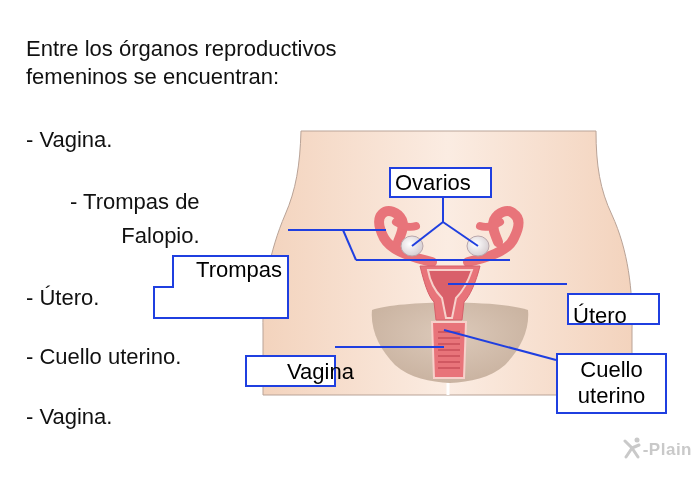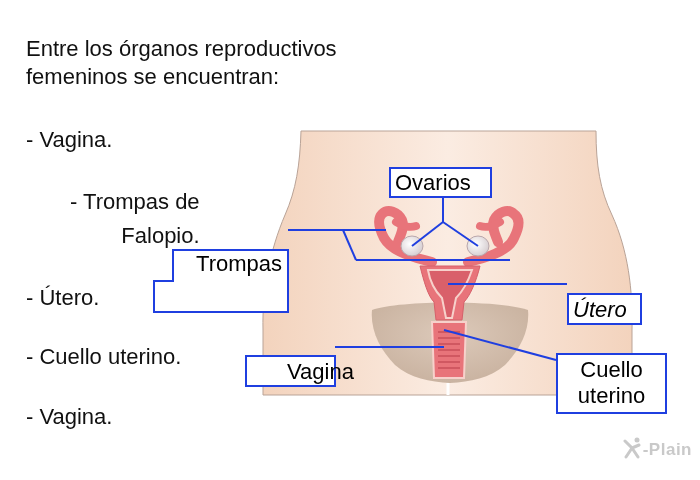--- a/index.html
+++ b/index.html
@@ -102,28 +102,28 @@
     <line x1="335" y1="347" x2="444" y2="347"></line>
 
     <line x1="444" y1="330" x2="556" y2="360"></line>
   </g>
 </svg>
 
 <div class="label-box" style="left:389px; top:142px; width:103px; height:31px; padding-top:1px;">
   <span>Ovarios</span>
 </div>
 
-<div class="label-box" style="left:153px; top:224px; width:136px; height:64px; border:none; background:transparent; padding:0;">
+<div class="label-box" style="left:153px; top:230px; width:136px; height:64px; border:none; background:transparent; padding:0;">
   <svg width="136" height="64" style="position:absolute; left:0; top:0;">
     <path d="M20,1 L135,1 L135,63 L1,63 L1,32 L20,32 Z" fill="#fff" stroke="#1f3fe0" stroke-width="2"></path>
   </svg>
   <span style="position:absolute; right:7px; top:2px; font-size:22px; line-height:26px;">Trompas</span>
 </div>
 
-<div class="label-box" style="left:567px; top:268px; width:75px; height:32px; padding-top:2px;font-style:italic;">
+<div class="label-box" style="left:567px; top:268px; width:93px; height:32px; padding-top:8px;">
   <span>Útero</span>
 </div>
 
 <div class="label-box" style="left:245px; top:330px; width:91px; height:32px; padding-top:2px;padding-left:40px;">
   <span>Vagina</span>
 </div>
 
 <div class="label-box" style="left:556px; top:328px; width:111px; height:61px; padding-top:2px; text-align:center;">
   <span>Cuello</span><br>
   <span>uterino</span>

